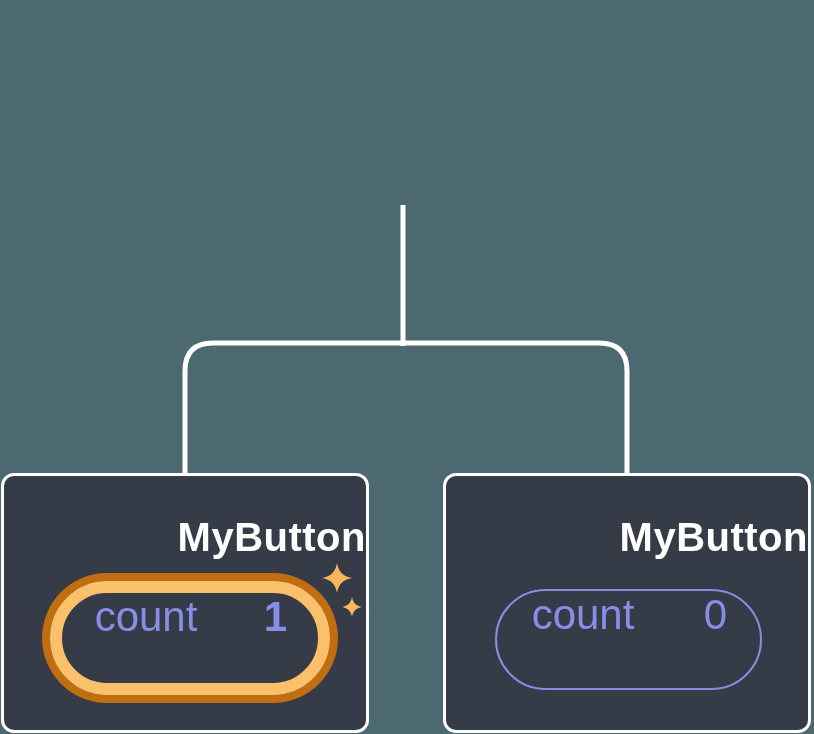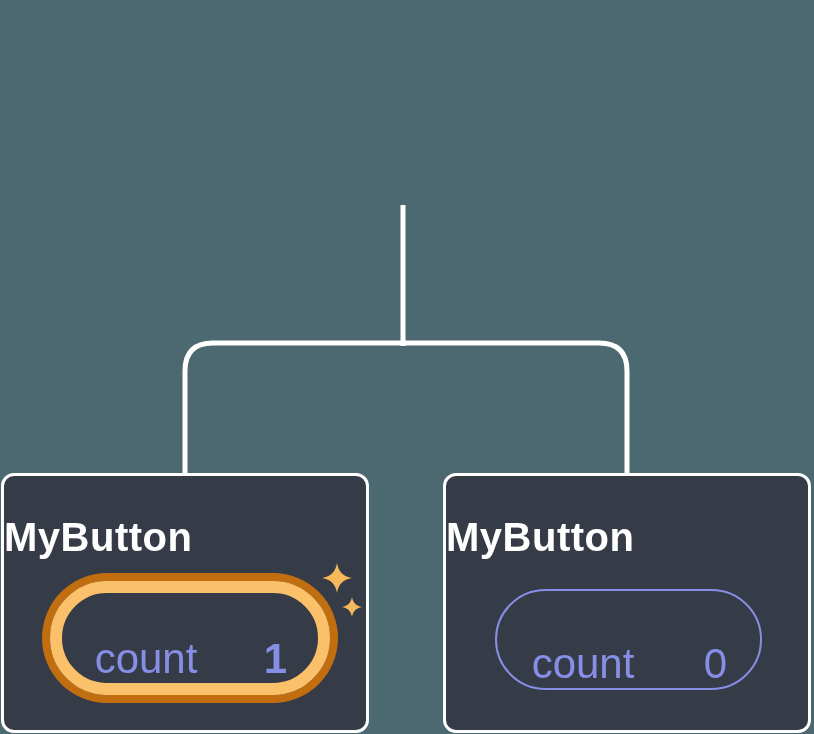--- a/index.html
+++ b/index.html
@@ -37,32 +37,32 @@
     color: #FFFFFF;
     font-weight: bold;
     font-size: 40px;
     letter-spacing: 0.5px;
   }
   .child-title {
     position: absolute;
     left: 0; right: 0;
     top: 38px;
     line-height: 46px;
-    text-align: left;
+    text-align: right;
     color: #FFFFFF;
     font-weight: bold;
     font-size: 40px;
     letter-spacing: 0.5px;
   }
   .pill {
     position: absolute;
     box-sizing: border-box;
     border-radius: 999px;
     display: flex;
-    align-items: flex-end;
+    align-items: flex-start;
     overflow: hidden;
   }
   .pill-hot {
     left: 46px; top: 105px;
     width: 280px; height: 114px;
     border: 12px solid #FBC16A;
     box-shadow: 0 0 0 8px #C16E10;
   }
   .pill-cold {
     left: 49px; top: 113px;

